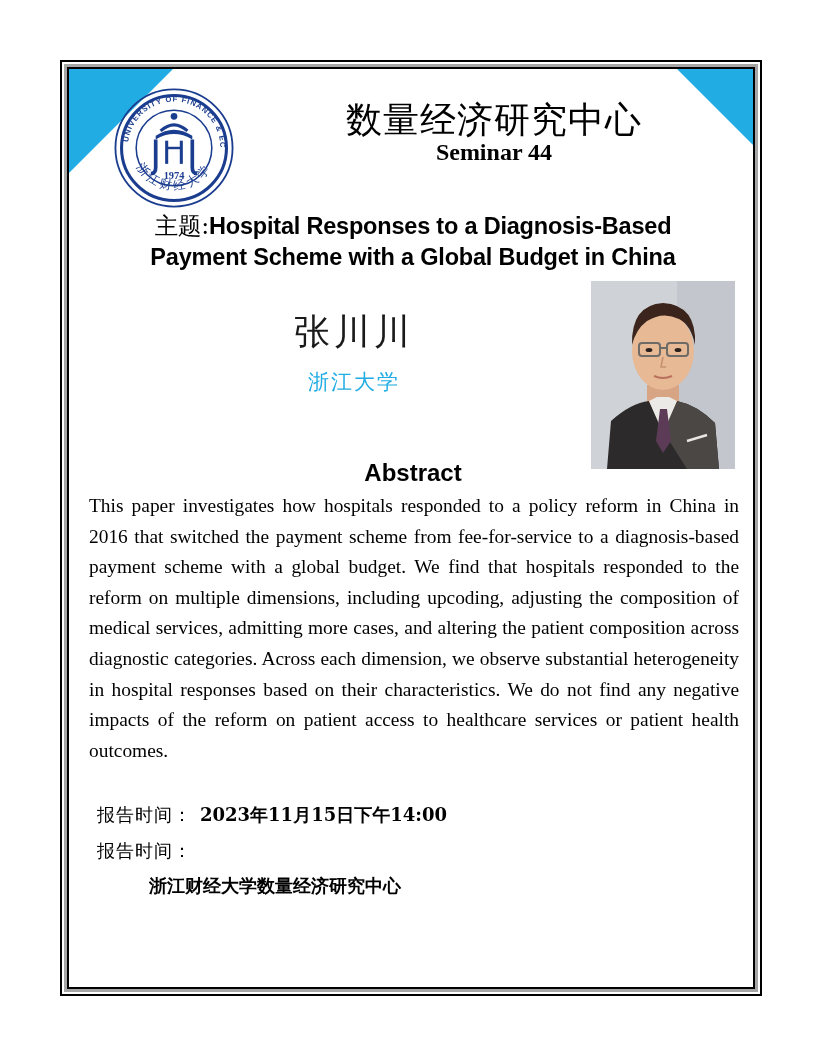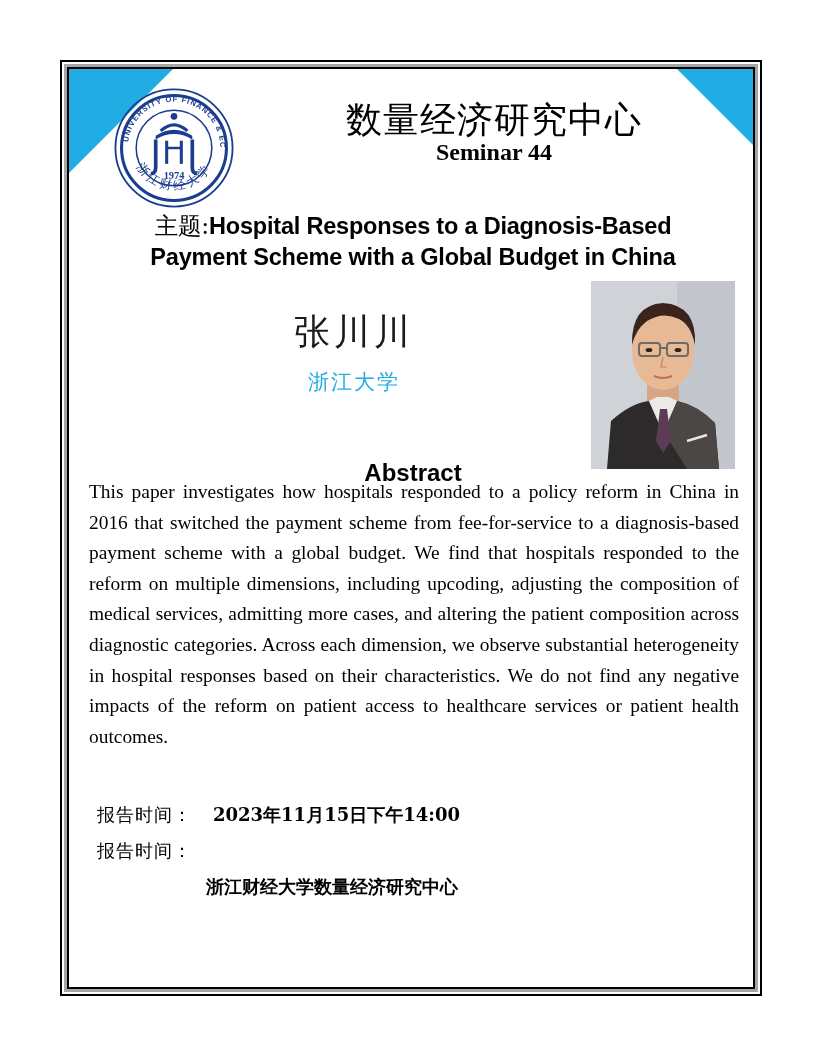--- a/index.html
+++ b/index.html
@@ -169,21 +169,21 @@
     text-align: center;
     font-family: "Liberation Sans", "DejaVu Sans", sans-serif;
     font-weight: bold;
     font-size: 24px;
     line-height: 24px;
     color: #000000;
   }
   #abstract-text {
     position: absolute;
     left: 20px;
-    top: 408px;
+    top: 422px;
     width: 650px;
     text-align: justify;
     text-justify: inter-word;
     font-family: "Liberation Serif", "DejaVu Serif", serif;
     font-size: 19.4px;
     line-height: 30.6px;
     color: #000000;
   }
 
   
@@ -201,25 +201,26 @@
     display: flex;
     align-items: flex-end;
     white-space: nowrap;
   }
   .detail-label {
     font-weight: normal;
     letter-spacing: 1px;
   }
   .detail-value {
     font-weight: bold;
-    margin-left: 21px;
+    margin-left: 8px;
   }
   #event-host-second {
-    margin-left: 109px;
-    font-weight: bold;
+    margin-left: 52px;
+    font-weight: bold;
+    font-family: Liberation Mono, monospace;
   }
 </style>
 </head>
 <body>
 
 <div id="poster-frame">
   <div id="poster-frame-mid"></div>
   <div id="poster-frame-inner">
     <div id="poster-body">
 

